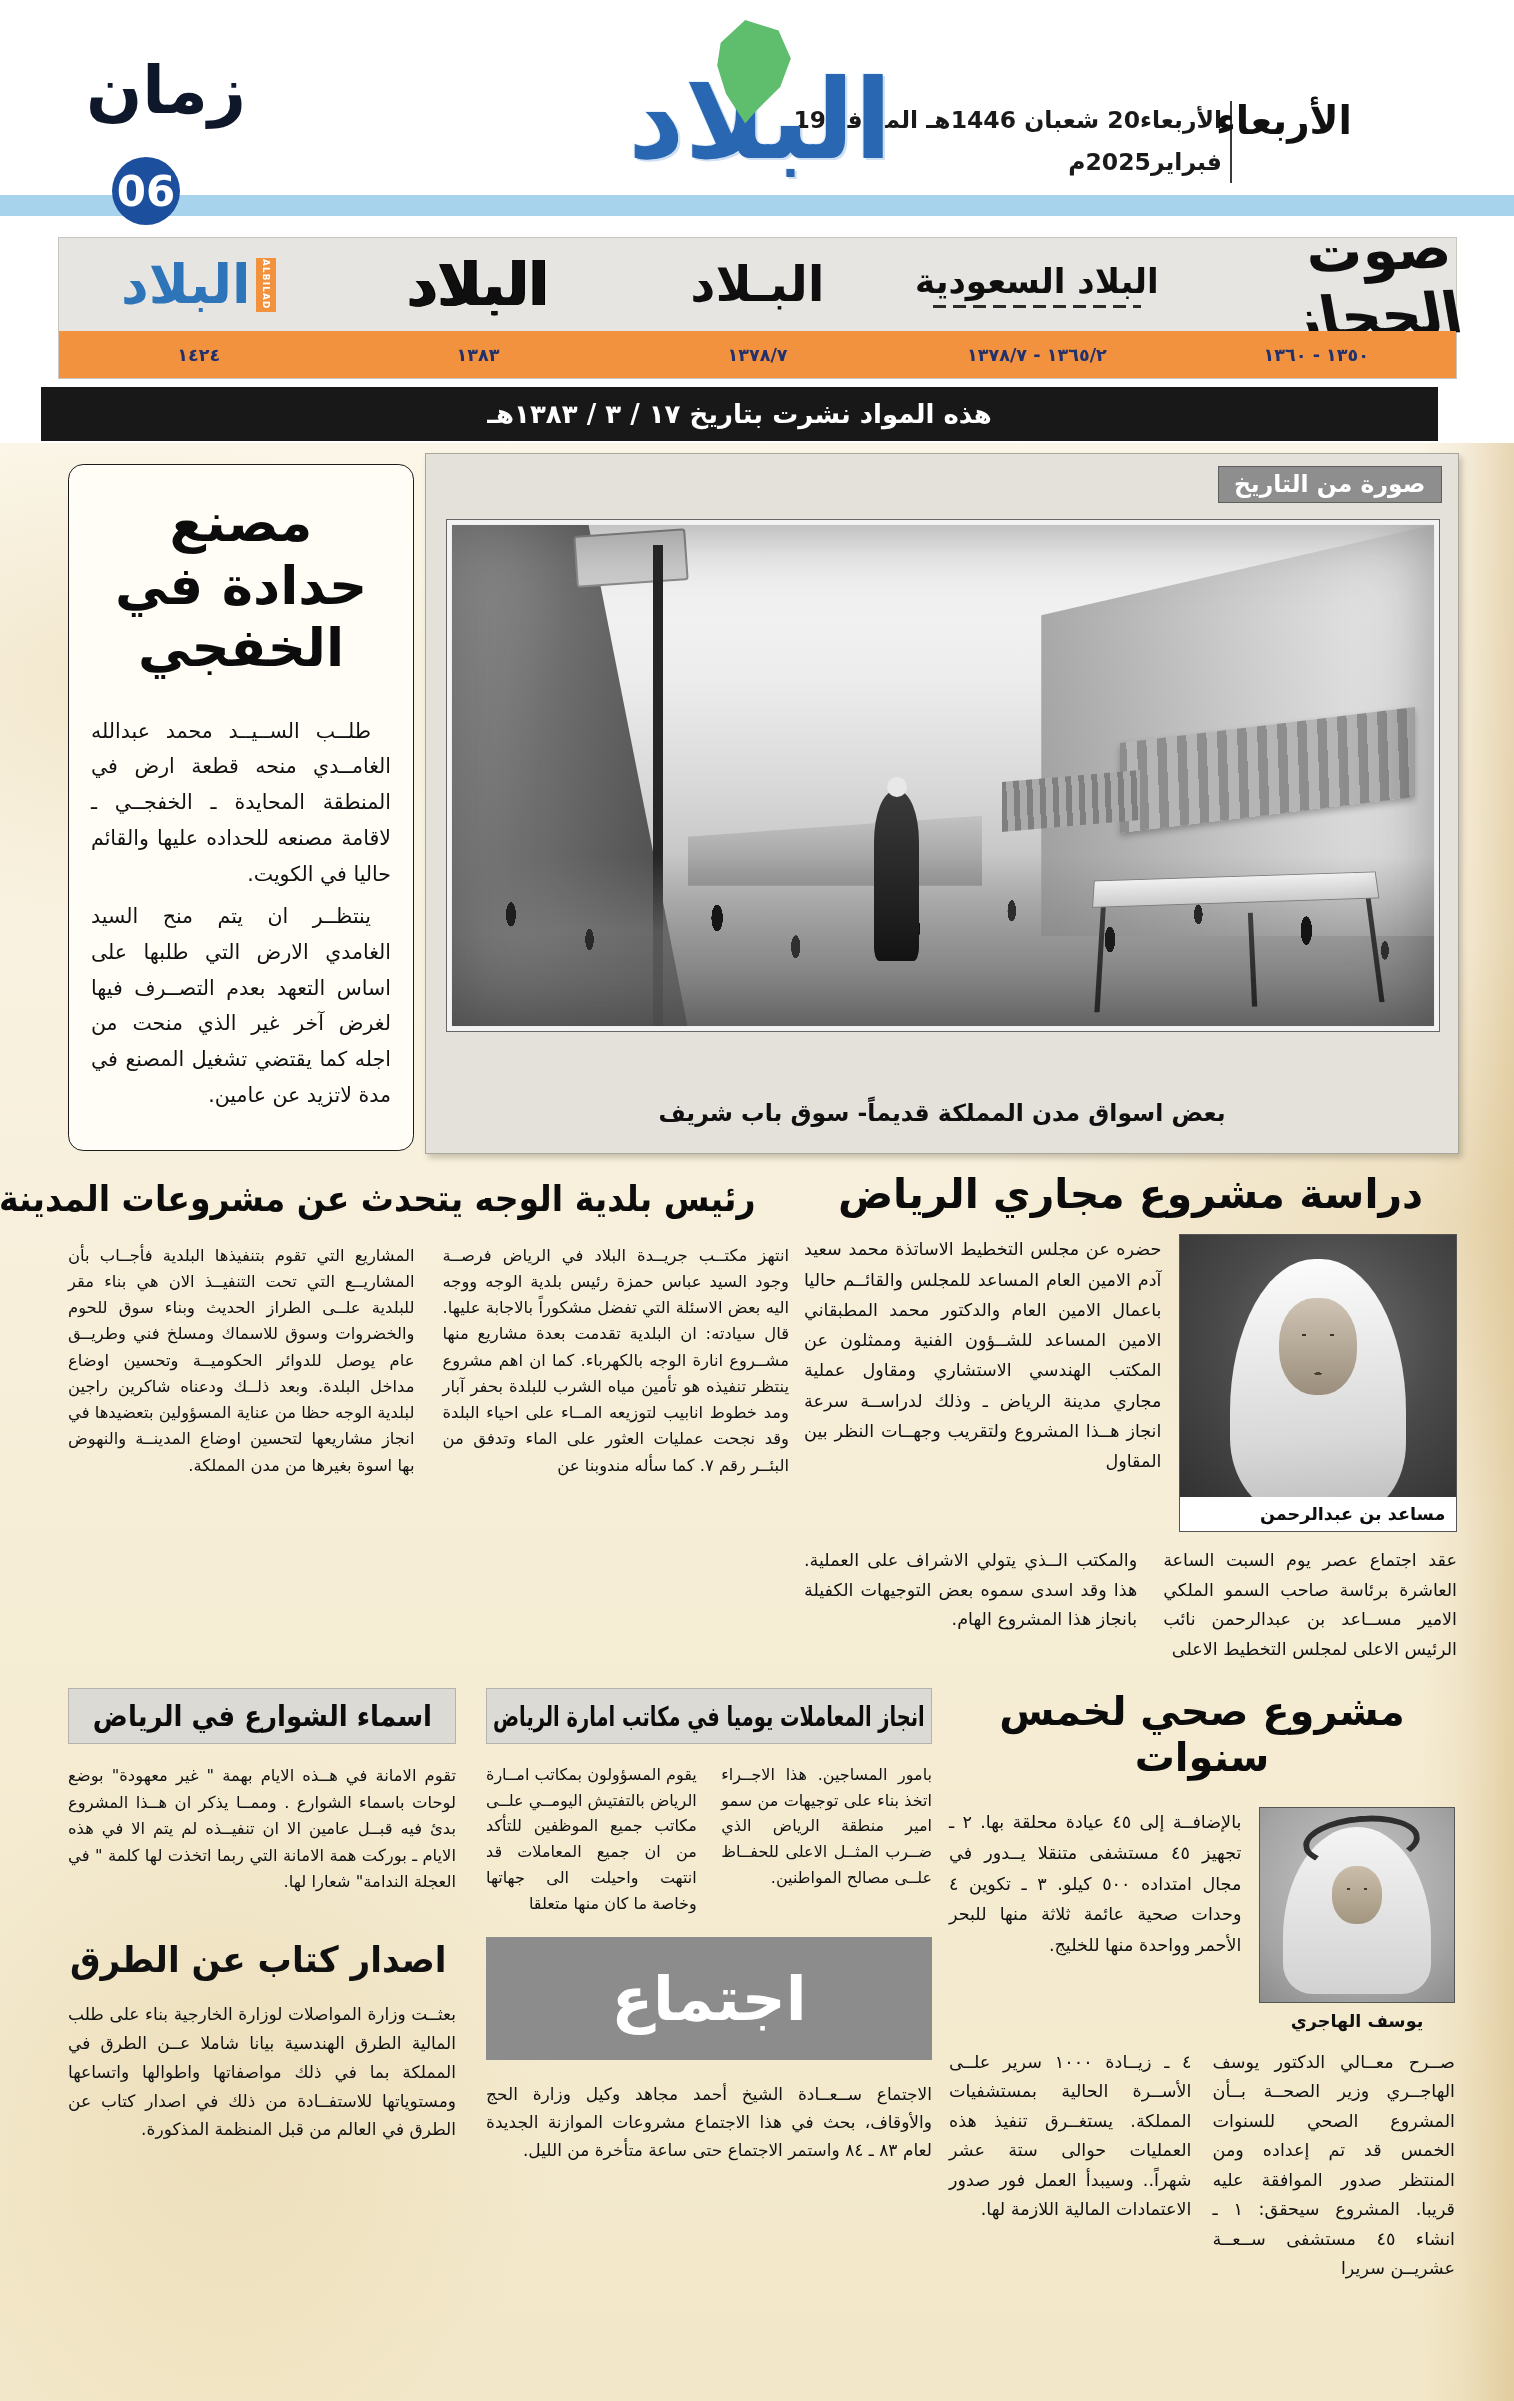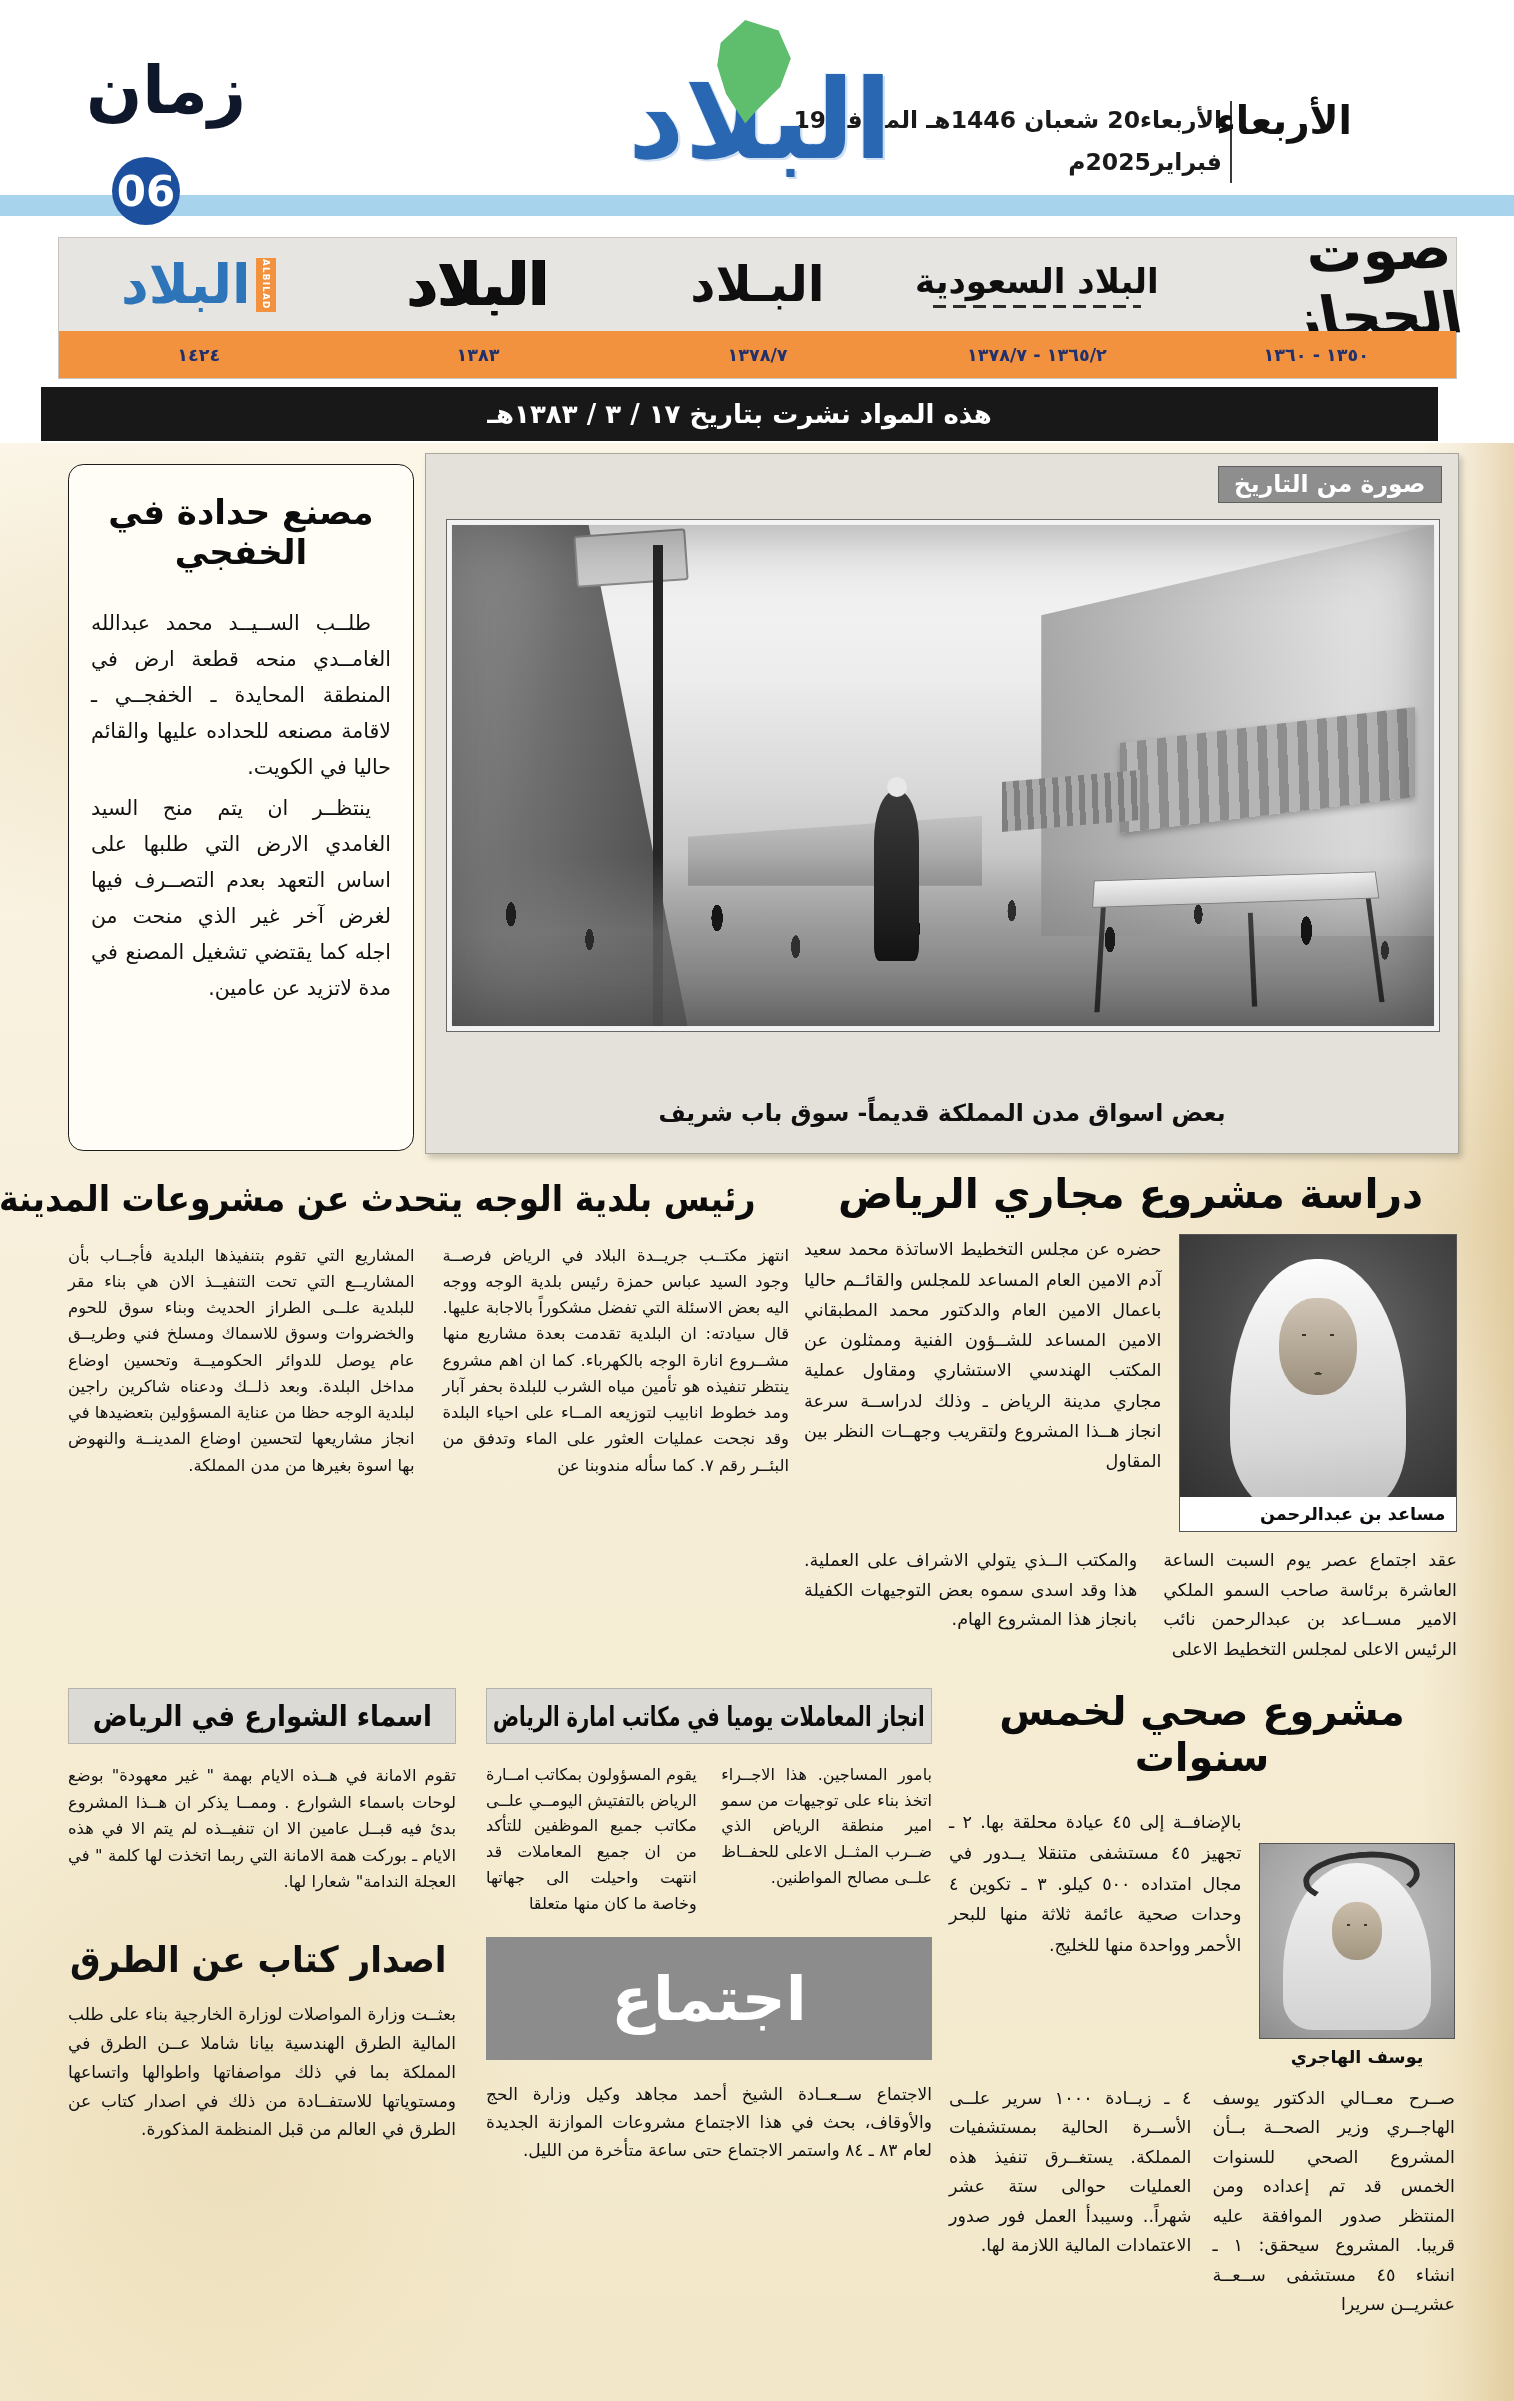--- a/index.html
+++ b/index.html
@@ -49,21 +49,21 @@
   .notice{position:absolute;left:42px;top:387px;width:1397px;height:54px;background:#181818;
     color:#fff;display:flex;align-items:center;justify-content:center;font-size:26px;font-weight:bold;z-index:2;}
   
   .just{text-align:justify;text-justify:inter-word;}
   .cols{display:flex;}
   .headline{font-weight:bold;color:#0c0c0c;text-align:center;}
   .squeeze{display:inline-block;white-space:nowrap;transform-origin:center;}
   
   .workshop{position:absolute;left:69px;top:464px;width:346px;height:687px;background:#fffdf6;
     border:1.8px solid #1b1b1b;border-radius:15.2px;padding:27px 22px;box-sizing:border-box;}
-  .workshop .headline{font-size:34px;line-height:1.18;}
+  .workshop .headline{font-size:53px;line-height:1.18;}
   .workshop .body{margin-top:34px;font-size:20.5px;line-height:1.75;}
   .workshop p{margin:0 0 5.9px 0;text-indent:20px;}
   
   .panel{position:absolute;left:426px;top:453px;width:1032px;height:699px;background:#e3e1da;
     border:1.2px solid #a9a69c;box-shadow:2.9px 4.1px 5.9px rgba(60,50,30,.25);}
   .tag{position:absolute;top:11.7px;right:16.4px;background:#8e8e8e;border:1.2px solid #5f5f5f;
     color:#fff;font-size:23.5px;font-weight:bold;padding:3.5px 15.2px;}
   .photo{position:absolute;left:20px;top:65px;width:992px;height:511px;border:0.6px solid #666;
     box-shadow:inset 0 0 0 4.7px #f3f3f3;overflow:hidden;}
   .pcaption{position:absolute;left:0;bottom:26px;width:100%;text-align:center;font-size:23.5px;font-weight:bold;color:#101010;}
@@ -142,21 +142,21 @@
   .trans .graybox .headline{font-size:27px;}
   .trans .cols{margin-top:17.6px;gap:24.6px;}
   .trans .col{flex:1;font-size:16px;line-height:1.62;}
   .meetbar{margin-top:20px;height:123px;background:#8c8c8c;display:flex;align-items:center;justify-content:center;}
   .meetbar .headline{color:#fff;font-size:61px;}
   .meet-cols{margin-top:20px;display:flex;gap:24.6px;}
   .meet-cols .col{flex:1;font-size:17px;line-height:1.66;}
   .health{position:absolute;left:950px;top:1688px;width:506px;}
   .health .headline{font-size:40px;}
   .health .rowA{display:flex;gap:17.6px;margin-top:27px;}
-  .hajiri-wrap{flex:0 0 194px;margin-top:36px;}
+  .hajiri-wrap{flex:0 0 194px;}
   .hajiri-photo{width:194px;height:194px;}
   .scene-hajiri{position:absolute;inset:0;background:radial-gradient(circle at 50% 40%,#c9c9c9,#a4a4a4 70%,#8c8c8c);}
   .h-ghutra{position:absolute;left:12%;top:10%;width:76%;height:86%;
     background:linear-gradient(#f4f4f4,#d2d2d2);border-radius:50% 50% 20% 20%/66% 66% 18% 18%;}
   .h-agal{position:absolute;left:22%;top:4%;width:54%;height:20%;border:6.5px solid #2e2e2e;
     border-radius:50%;border-bottom-color:transparent;transform:rotate(-5deg);}
   .h-face{position:absolute;left:37%;top:30%;width:26%;height:30%;border-radius:46%;
     background:radial-gradient(2.9px 1.8px at 33% 40%,#40362a 60%,transparent 61%),
                radial-gradient(2.9px 1.8px at 67% 40%,#40362a 60%,transparent 61%),
                linear-gradient(#cabda9,#a39681);}

